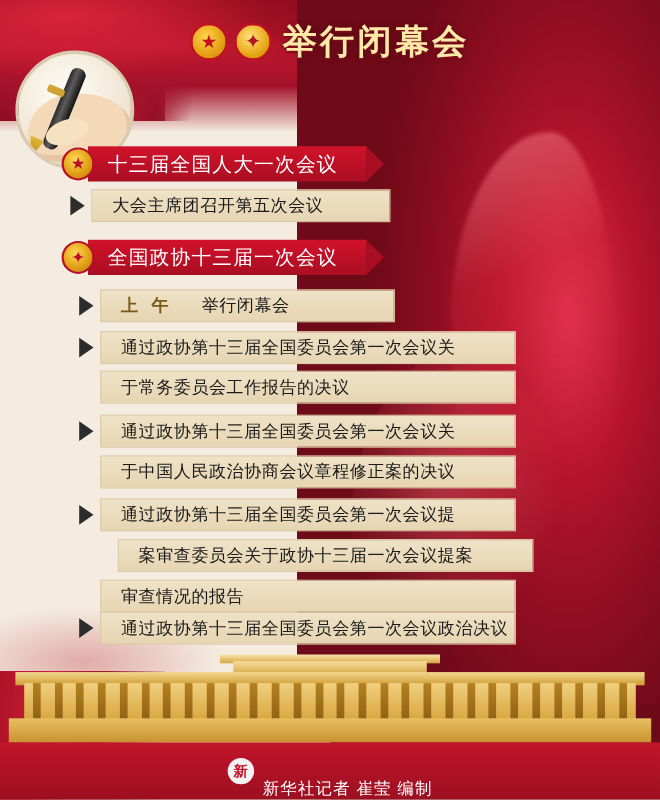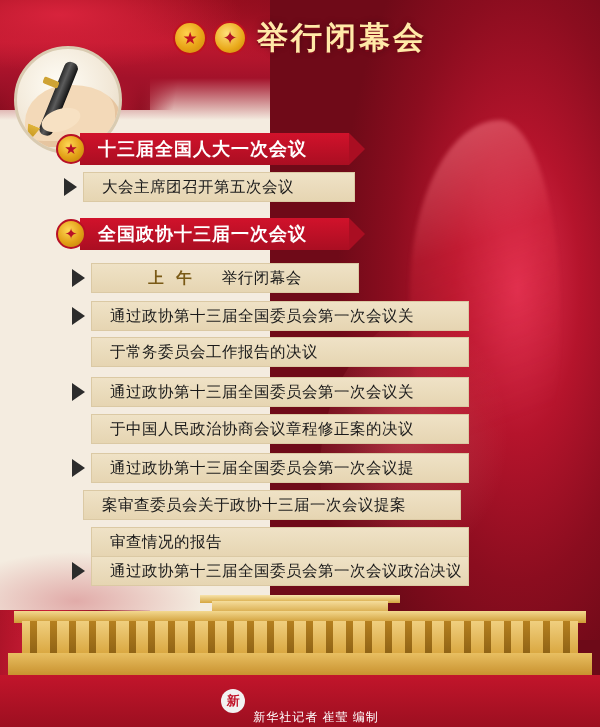--- a/index.html
+++ b/index.html
@@ -158,22 +158,22 @@
   }
   .section .badge::after {
     content: "★"; position: absolute; inset: 0; display: flex;
     align-items: center; justify-content: center; color: #b81026; font-size: 15px;
   }
   .section .badge.cppcc::after { content: "✦"; }
   .section .ribbon {
     position: relative; height: 32px;
     background: linear-gradient(180deg, #d1122b 0%, #aa0e22 100%);
     display: flex; align-items: center;
-    padding: 0 42px 0 18px;
-    color: #ffffff; font-size: 18px; font-weight: bold; letter-spacing: 1px;
+    padding: 0 26px 0 18px;
+    color: #ffffff; font-size: 18px; font-weight: normal; letter-spacing: 1px;
     white-space: nowrap;
   }
   .section .ribbon::after {
     content: ""; position: absolute; right: -16px; top: 0;
     border-top: 16px solid transparent; border-bottom: 16px solid transparent;
     border-left: 16px solid #aa0e22;
   }
 
   
   .row {
@@ -188,21 +188,21 @@
   .arrow.spacer { border-left-color: transparent; }
   .bar {
     height: 30px;
     background: linear-gradient(180deg, #efe2c6 0%, #e6d5b2 100%);
     border: 1px solid #dbc9a4;
     display: flex; align-items: center;
     padding: 0 18px;
     color: #1a1a1a; font-size: 15.5px; letter-spacing: .5px;
     white-space: nowrap;
   }
-  .bar.indent-label { gap: 0; justify-content: center; }
+  .bar.indent-label { gap: 0; }
   .bar .time-label {
     color: #7a5a16; font-weight: bold; letter-spacing: 4px; margin-right: 26px;
   }
 
   
   .building {
     position: absolute; left: 0; bottom: 52px; width: 600px; height: 72px;
   }
   .bld-base {
     position: absolute; left: 8px; bottom: 0; width: 584px; height: 22px;
@@ -242,21 +242,21 @@
   .footer .logo {
     width: 24px; height: 24px; border-radius: 50%;
     background: #f2f2f2; position: relative; flex: none;
   }
   .footer .logo::after {
     content: "新"; position: absolute; inset: 0; display: flex;
     align-items: center; justify-content: center;
     color: #c2152b; font-size: 13px; font-weight: bold;
   }
   .footer .credit {
-    color: #ffffff; font-size: 12px; letter-spacing: 1px; margin-top: 32px;
+    color: #ffffff; font-size: 15px; letter-spacing: 1px; margin-top: 32px;
   }
 </style>
 </head>
 <body>
 
 <div id="poster">
 
   <div class="bg-base"></div>
   <div class="drape-left"></div>
   <div class="drape-left-fold"></div>
@@ -321,21 +321,21 @@
   </div>
   <div class="row" style="left:72px; top:414px;">
     <span class="arrow spacer"></span>
     <span class="bar" style="width:378px;">于中国人民政治协商会议章程修正案的决议</span>
   </div>
 
   <div class="row" style="left:72px; top:453px;">
     <span class="arrow"></span>
     <span class="bar" style="width:378px;">通过政协第十三届全国委员会第一次会议提</span>
   </div>
-  <div class="row" style="left:64px; top:490px;">
+  <div class="row" style="left:88px; top:490px;">
     <span class="arrow spacer"></span>
     <span class="bar" style="width:378px;">案审查委员会关于政协十三届一次会议提案</span>
   </div>
   <div class="row" style="left:72px; top:527px;">
     <span class="arrow spacer"></span>
     <span class="bar" style="width:378px;">审查情况的报告</span>
   </div>
 
   <div class="row" style="left:72px; top:556px;">
     <span class="arrow"></span>

